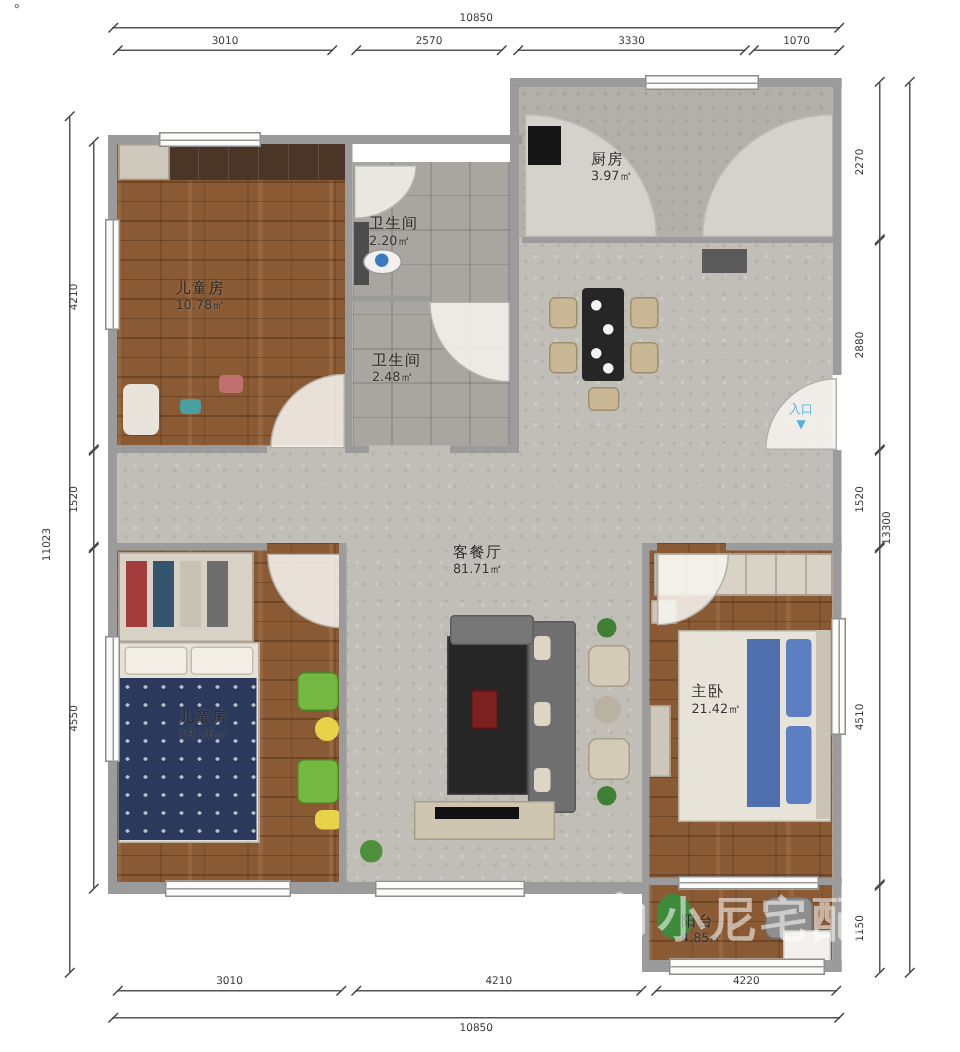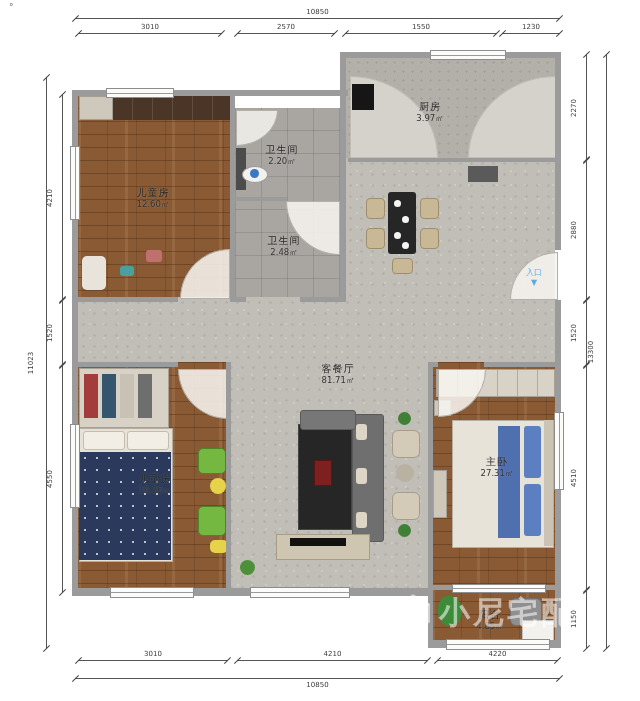--- a/index.html
+++ b/index.html
@@ -27,21 +27,21 @@
   .win-h{background-image:linear-gradient(#9a9a9a,#9a9a9a);background-size:100% 1px;
          background-position:center;background-repeat:no-repeat;}
   .win-v{background-image:linear-gradient(90deg,#9a9a9a,#9a9a9a);background-size:1px 100%;
          background-position:center;background-repeat:no-repeat;}
   
   .door{position:absolute;background:rgba(246,244,239,.88);border:1px solid #b3b0aa;z-index:12;}
   .fan{position:absolute;background:rgba(216,213,207,.92);border:1px solid #c0bdb6;z-index:12;}
   
   .f{position:absolute;z-index:10;}
   
-  .rlabel{position:absolute;z-index:40;width:72px;text-align:center;color:#262626;
+  .rlabel{position:absolute;z-index:40;width:72px;text-align:left;color:#262626;
           line-height:1.3;text-shadow:0 0 2px rgba(255,255,255,.25);}
   .rlabel .rn{font-size:10px;letter-spacing:1px;}
   .rlabel .ra{font-size:8.5px;color:#333;}
   .entry{position:absolute;z-index:40;width:40px;text-align:center;color:#58aee0;
          font-size:8px;line-height:1.2;}
   
   .dim{position:absolute;z-index:50;}
   .dim.h{border-top:1px solid #555;height:0;}
   .dim.v{border-left:1px solid #555;width:0;}
   .dim.h::before,.dim.h::after,.dim.v::before,.dim.v::after{
@@ -196,53 +196,53 @@
   <div class="rlabel" style="left:246px;top:143px;">
     <div class="rn">卫生间</div>
     <div class="ra">2.20㎡</div>
   </div>
   <div class="rlabel" style="left:248px;top:234px;">
     <div class="rn">卫生间</div>
     <div class="ra">2.48㎡</div>
   </div>
   <div class="rlabel" style="left:117px;top:186px;">
     <div class="rn">儿童房</div>
-    <div class="ra">12.60㎡</div>
+    <div class="ra">10.78㎡</div>
   </div>
   <div class="rlabel" style="left:302px;top:362px;">
     <div class="rn">客餐厅</div>
     <div class="ra">81.71㎡</div>
   </div>
   <div class="rlabel" style="left:119px;top:472px;">
     <div class="rn">儿童房</div>
     <div class="ra">19.26㎡</div>
   </div>
   <div class="rlabel" style="left:461px;top:455px;">
     <div class="rn">主卧</div>
-    <div class="ra">27.31㎡</div>
+    <div class="ra">21.42㎡</div>
   </div>
   <div class="rlabel" style="left:454px;top:608px;">
     <div class="rn">阳台</div>
     <div class="ra">4.85㎡</div>
   </div>
 
   <div class="dim h" style="left:75px;top:18px;width:485px;">
     <span class="dlab">10850</span>
     </div>
   <div class="dim h" style="left:78px;top:33px;width:144px;">
     <span class="dlab">3010</span>
     </div>
   <div class="dim h" style="left:237px;top:33px;width:98px;">
     <span class="dlab">2570</span>
     </div>
   <div class="dim h" style="left:345px;top:33px;width:152px;">
-    <span class="dlab">1550</span>
+    <span class="dlab">3330</span>
     </div>
   <div class="dim h" style="left:502px;top:33px;width:58px;">
-    <span class="dlab">1230</span>
+    <span class="dlab">1070</span>
     </div>
 
   <div class="dim h" style="left:78px;top:660px;width:150px;">
     <span class="dlab">3010</span>
     </div>
   <div class="dim h" style="left:237px;top:660px;width:191px;">
     <span class="dlab">4210</span>
     </div>
   <div class="dim h" style="left:437px;top:660px;width:121px;">
     <span class="dlab">4220</span>

